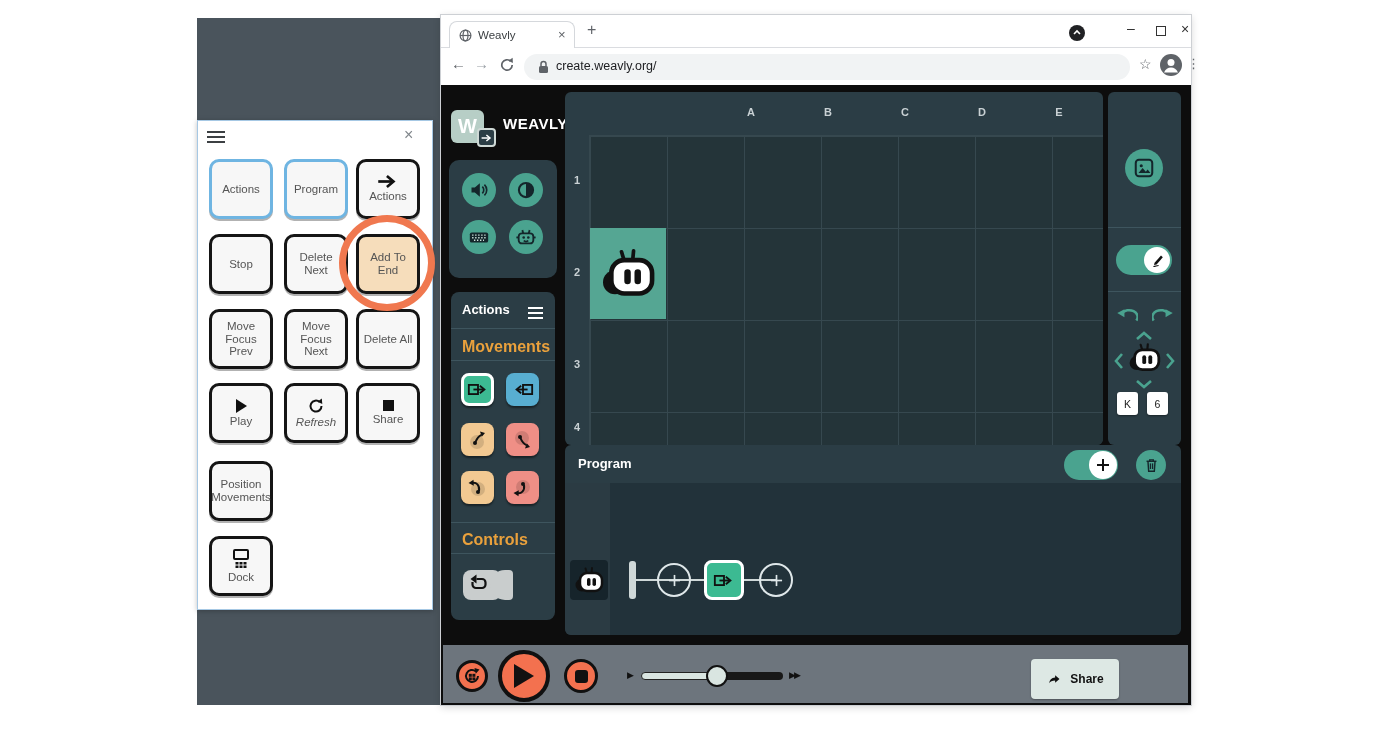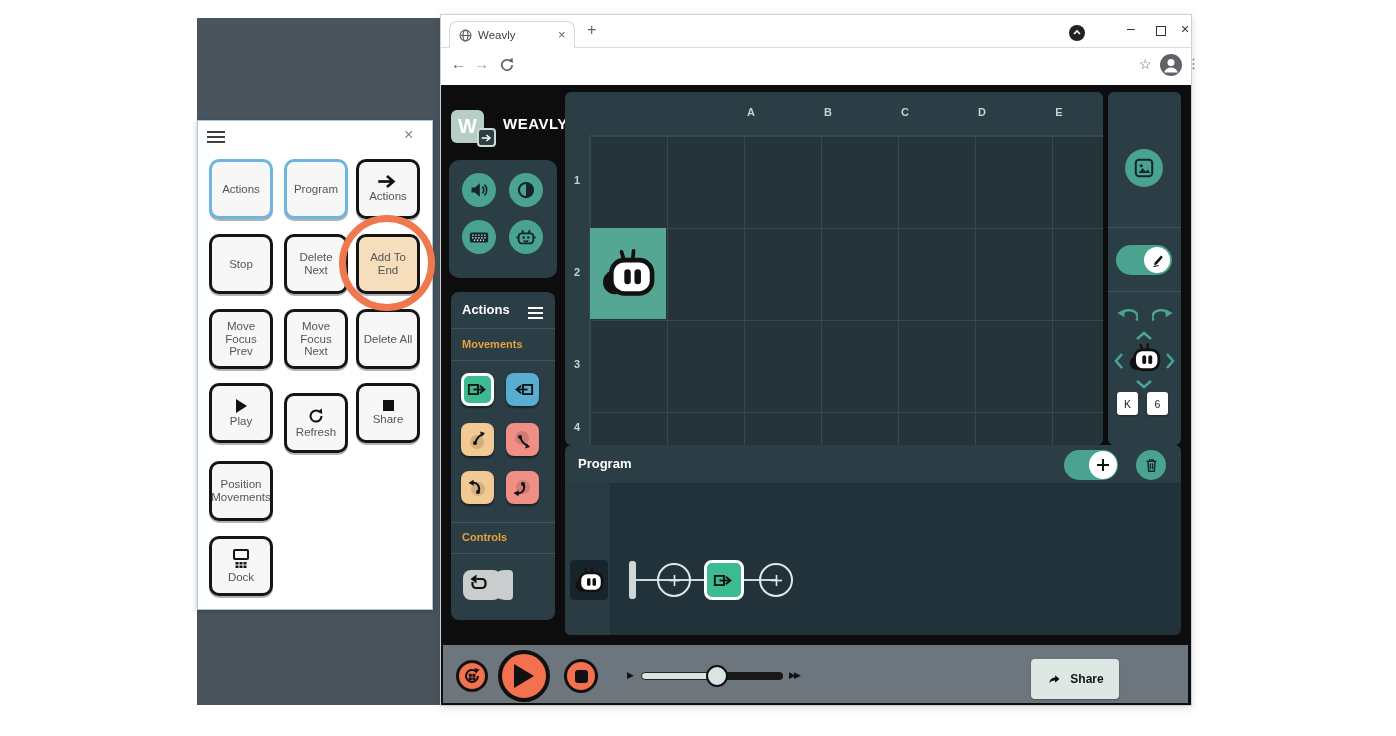--- a/index.html
+++ b/index.html
@@ -24,21 +24,21 @@
   .tabstrip{background:#fff;border-bottom:1px solid #dadce0;}
   .tab{background:#fff;border:1px solid #d5d8dc;border-bottom:none;border-radius:8px 8px 0 0;}
   .tabtitle{font-size:11.5px;color:#3c4043;}
   .chromeglyph{color:#5f6368;}
   .urlpill{background:#f1f3f4;border-radius:13px;}
   .urltext{font-size:12.5px;color:#202124;}
   
   .appbg{background:#0d0d0d;}
   .tealpanel{background:#2b3d45;border-radius:8px;}
   .roundbtn{border-radius:50%;background:#4aa38f;display:flex;align-items:center;justify-content:center;cursor:pointer;}
-  .sectlab{font-size:11px;font-weight:bold;color:#eaa13c;}
+  .sectlab{font-size:16px;font-weight:bold;color:#eaa13c;}
   .divline{height:1px;background:#3e555e;}
   .whitehdr{font-size:13px;font-weight:bold;color:#fff;}
   .mvbtn{width:33px;height:33px;border-radius:8px;border:3px solid transparent;cursor:pointer;
          display:flex;align-items:center;justify-content:center;box-shadow:0 2px 2px rgba(0,0,0,.45);}
   .mvbtn.sel{border-color:#fff;}
   .gridlab{font-size:11px;font-weight:bold;color:#c9d1d4;text-align:center;}
   .scenegrid{border-left:1px solid #36484f;border-top:1px solid #36484f;background-color:#243439;
     background-image:repeating-linear-gradient(to right,#36484f 0 1px,transparent 1px 77px),
                      repeating-linear-gradient(to bottom,#36484f 0 1px,transparent 1px 92px);}
   .pluscirc{width:34px;height:34px;border-radius:50%;border:2px solid #dfe7e9;display:flex;align-items:center;justify-content:center;cursor:pointer;}
@@ -81,20 +81,27 @@
       <span class="abs" style="left:740px;top:6px;font-size:14px;color:#333;">×</span>
     </div>
 
     <div class="abs" style="left:0;top:33px;width:750px;height:37px;background:#fff;">
       <span class="abs chromeglyph" style="left:10px;top:7px;font-size:15px;">←</span>
       <span class="abs" style="left:33px;top:7px;font-size:15px;color:#9aa0a6;">→</span>
       <svg class="abs" style="left:58px;top:9px;" width="16" height="16" viewBox="0 0 16 16">
         <path d="M13.2 8a5.2 5.2 0 1 1-1.6-3.8" fill="none" stroke="#5f6368" stroke-width="1.7"></path>
         <polygon points="13.6,0.8 13.9,6 9.3,3.8" fill="#5f6368"></polygon>
       </svg>
+      <div class="abs urlpill" style="left:83px;top:6px;width:606px;height:26px;">
+        <svg class="abs" style="left:14px;top:6px;" width="11" height="14" viewBox="0 0 11 14">
+          <rect x="1" y="6" width="9" height="7" rx="1.5" fill="#5f6368"></rect>
+          <path d="M3 6V4a2.5 2.5 0 0 1 5 0v2" stroke="#5f6368" stroke-width="1.5" fill="none"></path>
+        </svg>
+        <span class="abs urltext" style="left:32px;top:5px;">create.weavly.org/</span>
+      </div>
       <span class="abs chromeglyph" style="left:698px;top:8px;font-size:14px;">☆</span>
       <svg class="abs" style="left:719px;top:6px;" width="22" height="22" viewBox="0 0 22 22">
         <circle cx="11" cy="11" r="11" fill="#5f6368"></circle>
         <circle cx="11" cy="8.5" r="3.5" fill="#fff"></circle>
         <path d="M4 18.5c1.5-3.5 4-5 7-5s5.5 1.5 7 5z" fill="#fff"></path>
       </svg>
       <span class="abs chromeglyph" style="left:746px;top:8px;font-size:13px;">⋮</span>
     </div>
 
     <div class="abs appbg" style="left:0;top:70px;width:750px;height:620px;">
@@ -419,21 +426,21 @@
     <div class="abs ovbtn" style="left:158px;top:188px;">
         <span>Delete All</span>
       </div>
 
     <div class="abs ovbtn" style="left:11px;top:262px;">
       <svg width="11" height="14" viewBox="0 0 11 14">
           <polygon points="0,0 0,14 11,7" fill="#111"></polygon>
         </svg>
       <span>Play</span>
     </div>
-    <div class="abs ovbtn" style="left:86px;top:272px;">
+    <div class="abs ovbtn" style="left:86px;top:262px;font-style:italic;">
       <svg width="16" height="16" viewBox="0 0 16 16">
           <path d="M13.5 8a5.5 5.5 0 1 1-1.8-4" fill="none" stroke="#111" stroke-width="2"></path>
           <polygon points="13.8,0.5 14.3,6 9.5,3.8" fill="#111"></polygon>
         </svg>
       <span>Refresh</span>
     </div>
     <div class="abs ovbtn" style="left:158px;top:262px;">
       <div style="width:11px;height:11px;background:#111;"></div>
       <span>Share</span>
     </div>

